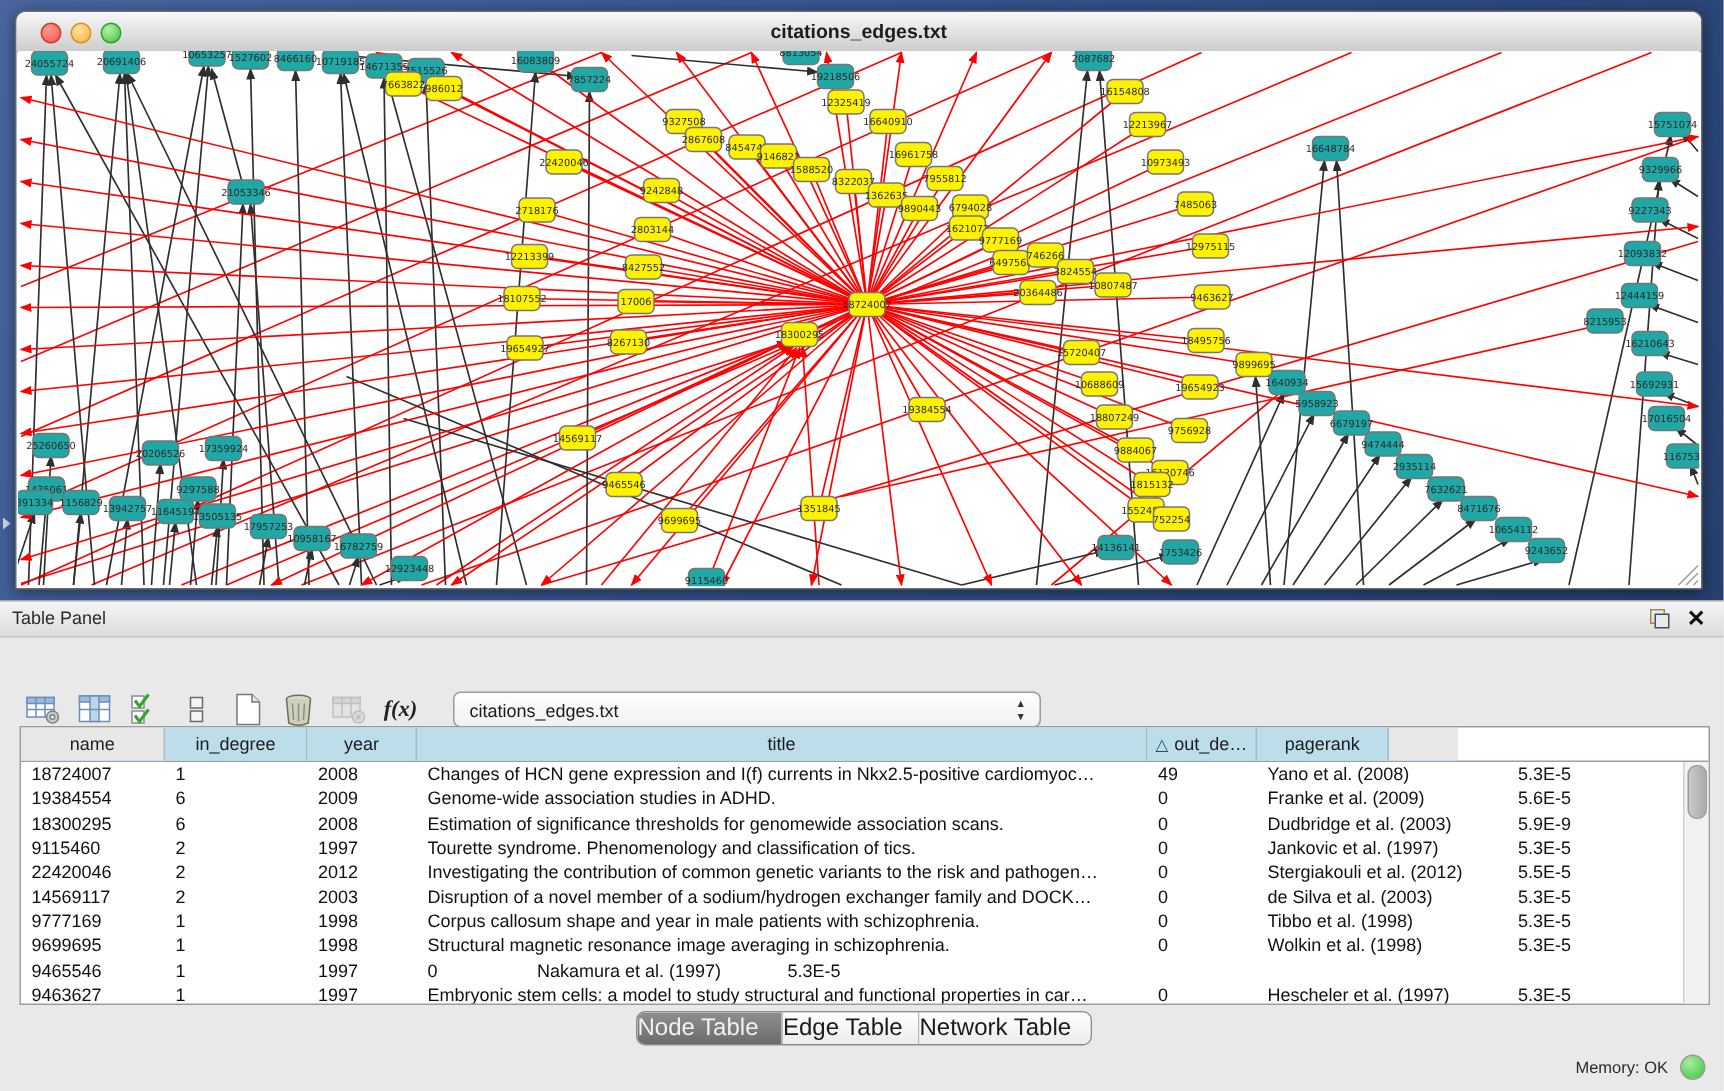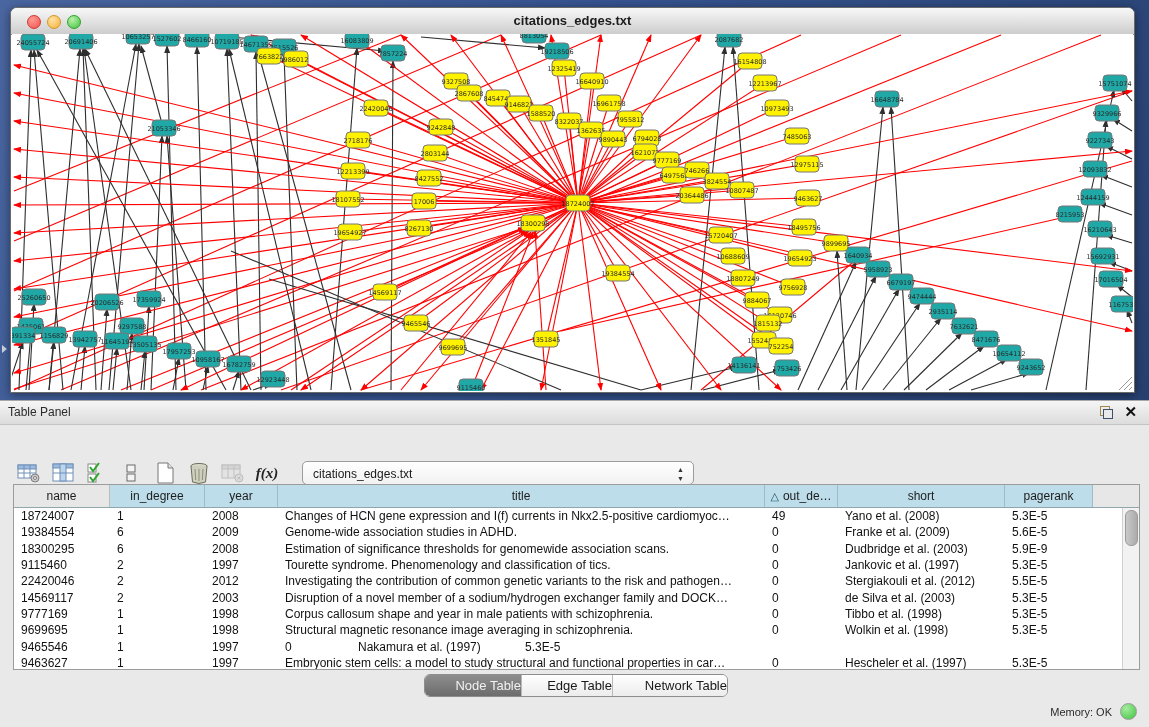--- a/index.html
+++ b/index.html
@@ -49,21 +49,21 @@
   .sort-glyph{color:#1d4f66;margin-right:4px;font-size:11px;}
   .tbl-body{position:relative;height:163px;}
   .tr{display:flex;height:16.3px;align-items:center;}
   .td{font-size:12px;color:#111;white-space:nowrap;overflow:hidden;box-sizing:border-box;padding-left:7px;}
   .scrollbar{position:absolute;right:0;top:0;width:16px;height:163px;background:#f2f2f2;border-left:1px solid #d0d0d0;}
   .thumb{position:absolute;left:2px;top:2px;width:11px;height:34px;border-radius:6px;
     background:linear-gradient(90deg,#c9c9c9,#ababab);border:1px solid #9a9a9a;cursor:pointer;}
   
   .tabs{position:absolute;left:424px;top:274px;height:21px;display:flex;
     border:1px solid #8e8e8e;border-radius:6px;overflow:hidden;background:#fff;}
-  .tab{height:21px;line-height:21px;text-align:right;font-size:13px;color:#1a1a1a;
+  .tab{height:21px;line-height:21px;text-align:left;font-size:16px;color:#1a1a1a;
     background:linear-gradient(#ffffff,#ececec);border-right:1px solid #b9b9b9;cursor:pointer;}
   .tab:last-child{border-right:none;}
   .tab.selected{background:linear-gradient(#8e8e8e,#6c6c6c);color:#f1f1f1;}
   
   .status{position:absolute;right:12px;top:303px;display:flex;align-items:center;}
   .mem-label{font-size:11px;color:#2b2b2b;margin-right:8px;}
   .mem-dot{width:15px;height:15px;border-radius:50%;border:1px solid #9a9a9a;
     background:radial-gradient(circle at 35% 30%,#a5eda0,#3ec43e);cursor:pointer;}
   
   text.nlab{font-family:"DejaVu Sans",sans-serif;font-size:6.5px;fill:#2a2a2a;}
@@ -801,23 +801,20 @@
         <div class="th" style="width: 73px;">
           <span>year</span>
         </div>
         <div class="th" style="width: 487px;">
           <span>title</span>
         </div>
         <div class="th" style="width: 73px;">
           <span class="sort-glyph">△</span>
           <span>out_de…</span>
         </div>
-        <div class="th" style="width: 167px;">
-          <span>short</span>
-        </div>
         <div class="th" style="width: 88px;">
           <span>pagerank</span>
         </div>
         <div class="th filler" style="width: 46px;"></div>
       </div>
     <div class="tbl-body">
       <div id="tbl-rows">
           <div class="tr">
             <div class="td" style="width: 96px;">18724007</div>
             <div class="td" style="width: 95px;">1</div>

